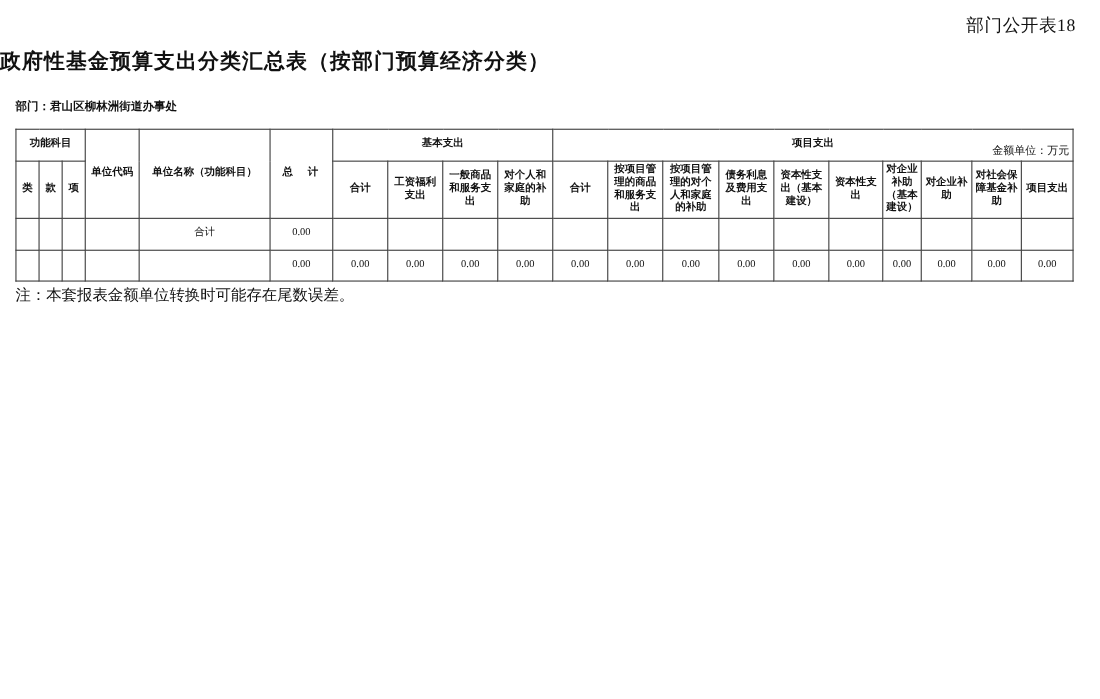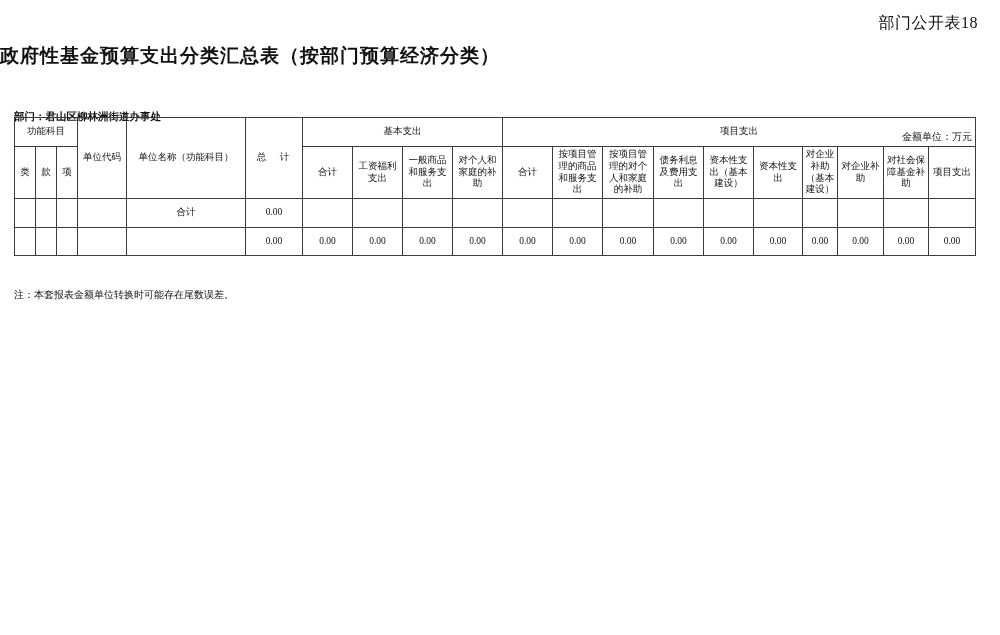--- a/index.html
+++ b/index.html
@@ -26,21 +26,21 @@
     font-weight: bold;
     font-size: 19px;
     letter-spacing: 1px;
   }
   .meta-row {
     position: absolute;
     top: 90px; left: 14px;
     width: 958px;
     display: flex;
     justify-content: space-between;
-    align-items: center;
+    align-items: flex-start;
   }
   .dept-label { font-size: 10.5px; font-weight: bold; }
   .unit-label { font-size: 10px; margin-top: 40px; }
   .table-wrap {
     position: absolute;
     top: 117px; left: 14px;
   }
   table.budget {
     border-collapse: collapse;
     table-layout: fixed;
@@ -49,33 +49,32 @@
   table.budget th, table.budget td {
     border: 1px solid #3c3c3c;
     font-size: 9.5px;
     line-height: 1.25;
     text-align: center;
     vertical-align: middle;
     padding: 1px 2px;
     overflow: hidden;
     word-break: break-all;
   }
-  table.budget th { font-weight: normal; margin-left: 36px; }
+  table.budget th { font-weight: bold; margin-left: 36px; }
   tr.hdr-group { height: 29px; }
   tr.hdr-sub { height: 52px; }
   tr.data-row-1 { height: 29px; }
   tr.data-row-2 { height: 28px; }
   td.num { text-align: right; padding-right: 3px; font-size: 10px; }
   td.name { text-align: left; padding-left: 3px; font-size: 9.5px; }
   th.total-col { letter-spacing: 2px; }
   .footnote {
     position: absolute;
     top: 260px; left: 14px;
-    font-size: 10px;
-    margin-top: 28px;
+    font-size: 14px;
   }
 </style>
 </head>
 <body>
 
 <div class="corner-label">部门公开表18</div>
 
 <div class="page-title">政府性基金预算支出分类汇总表（按部门预算经济分类）</div>
 
 <div class="meta-row">

